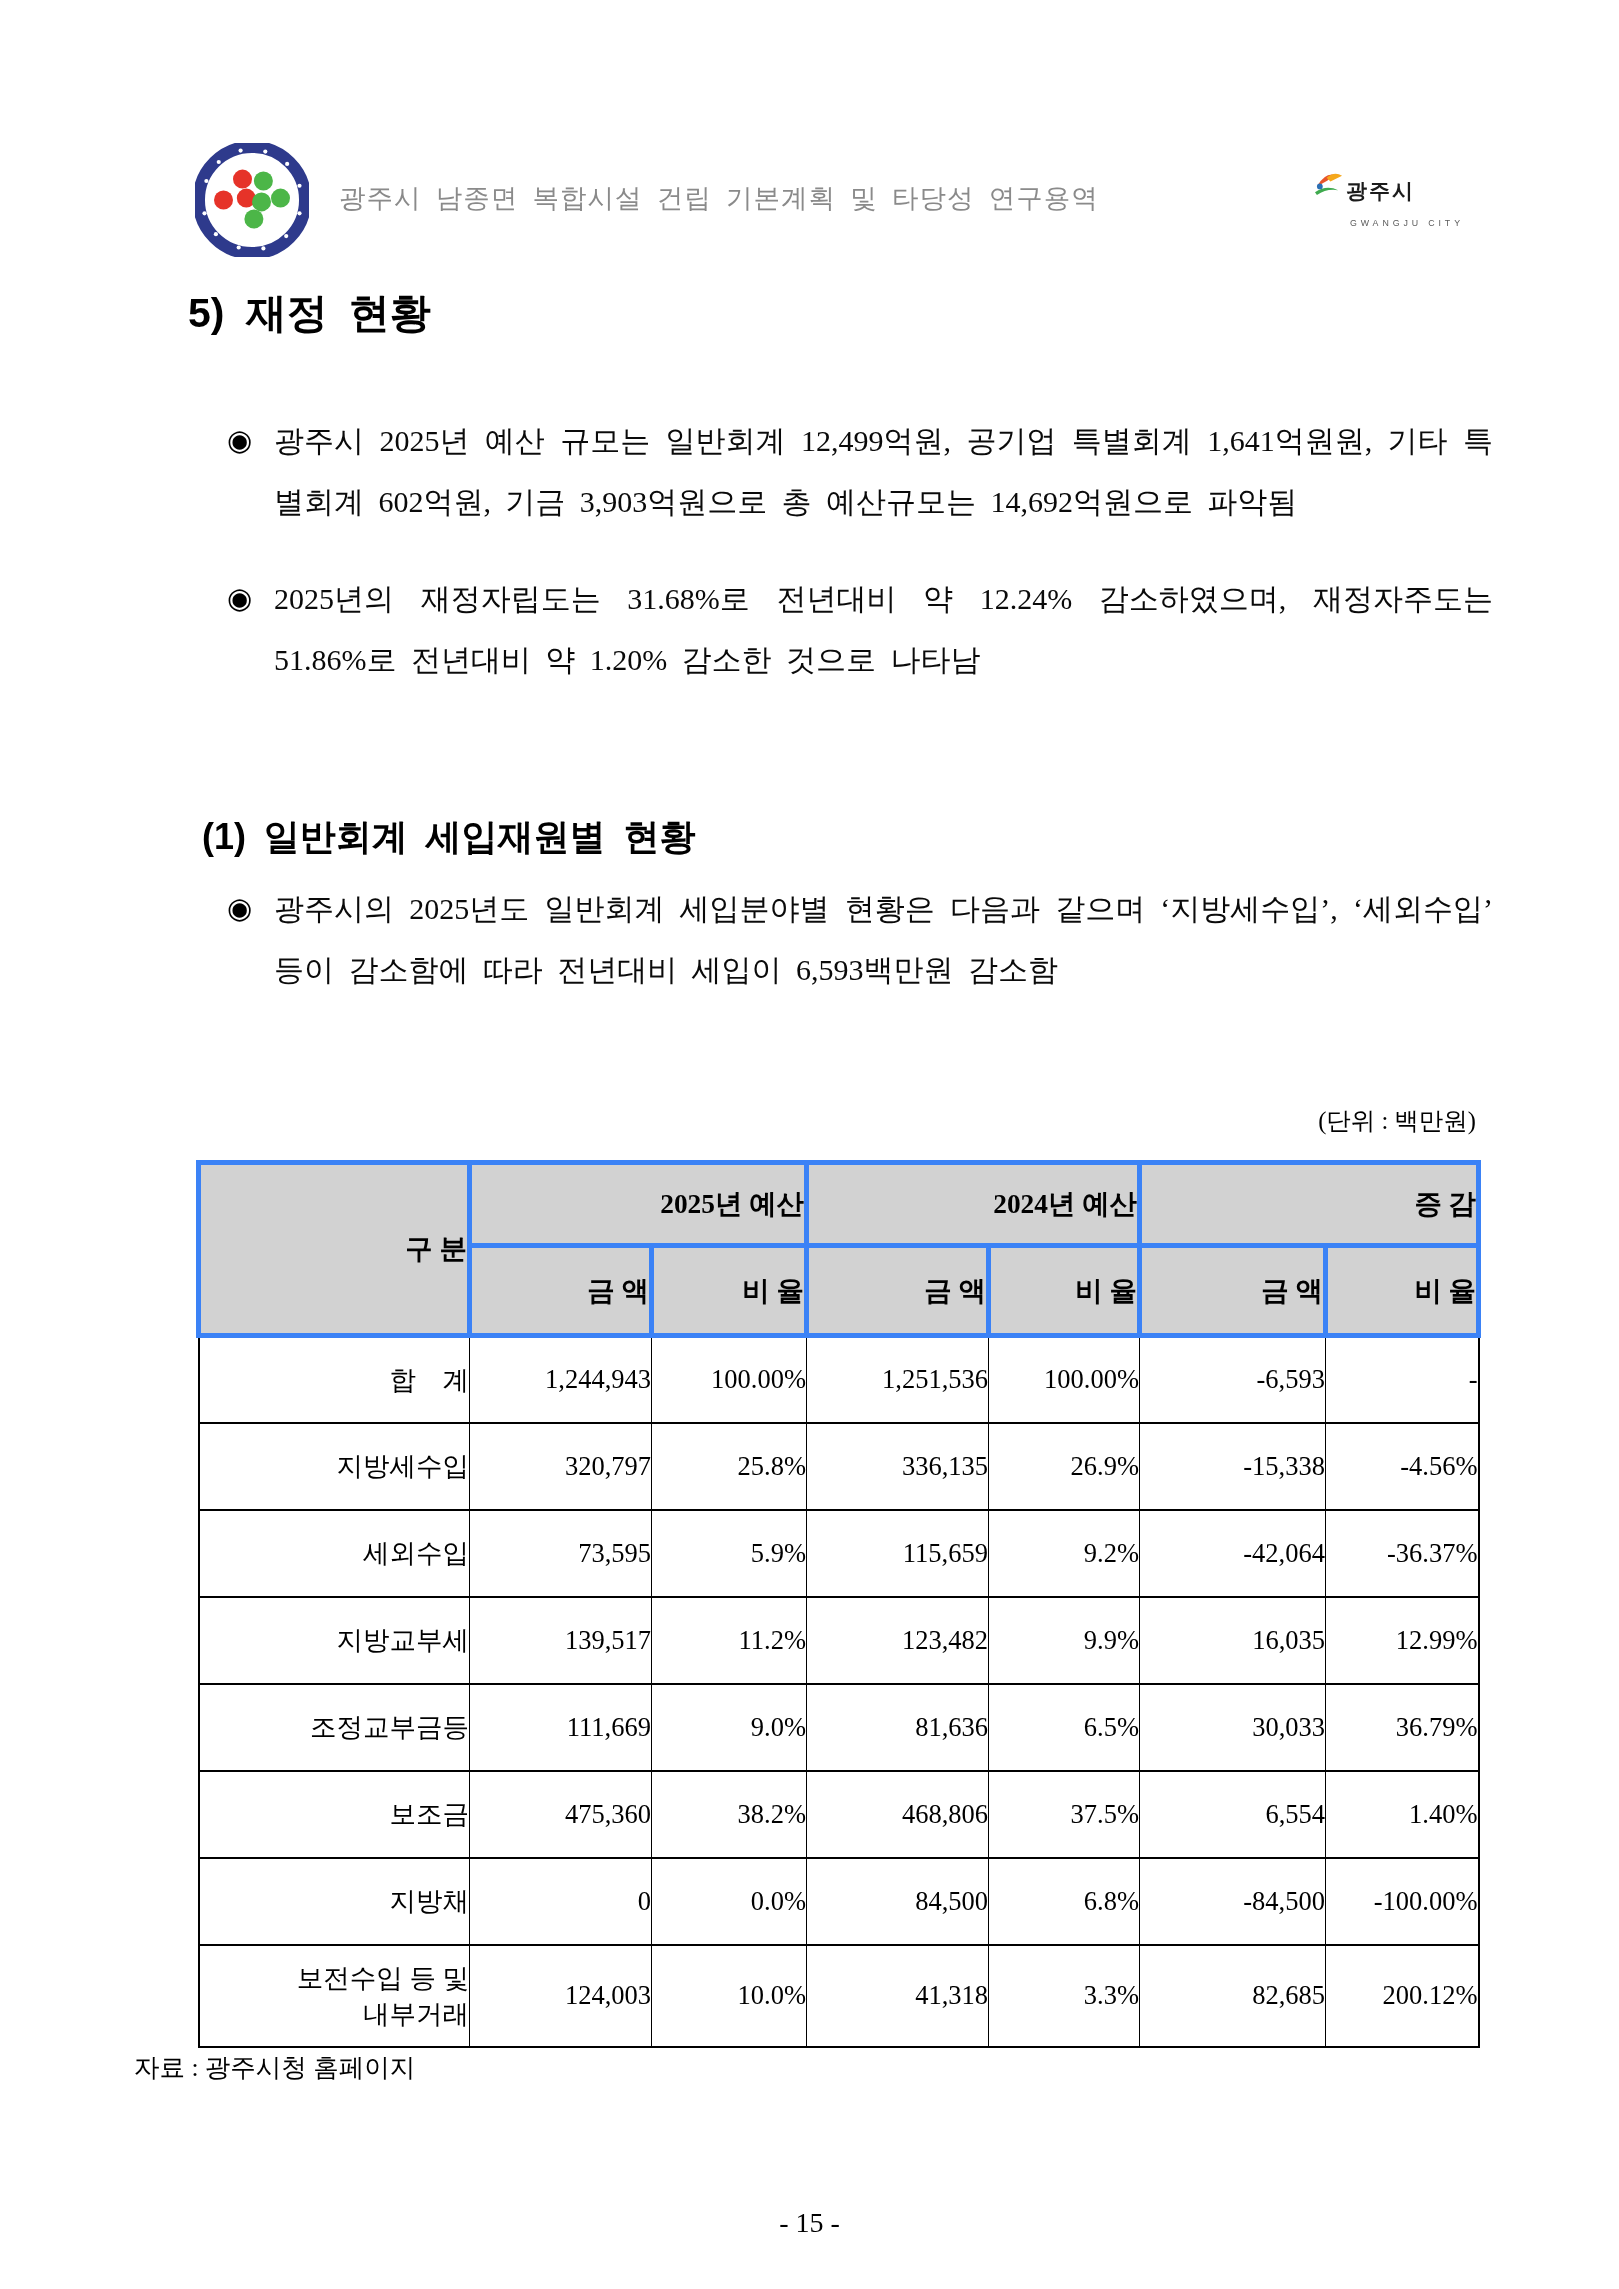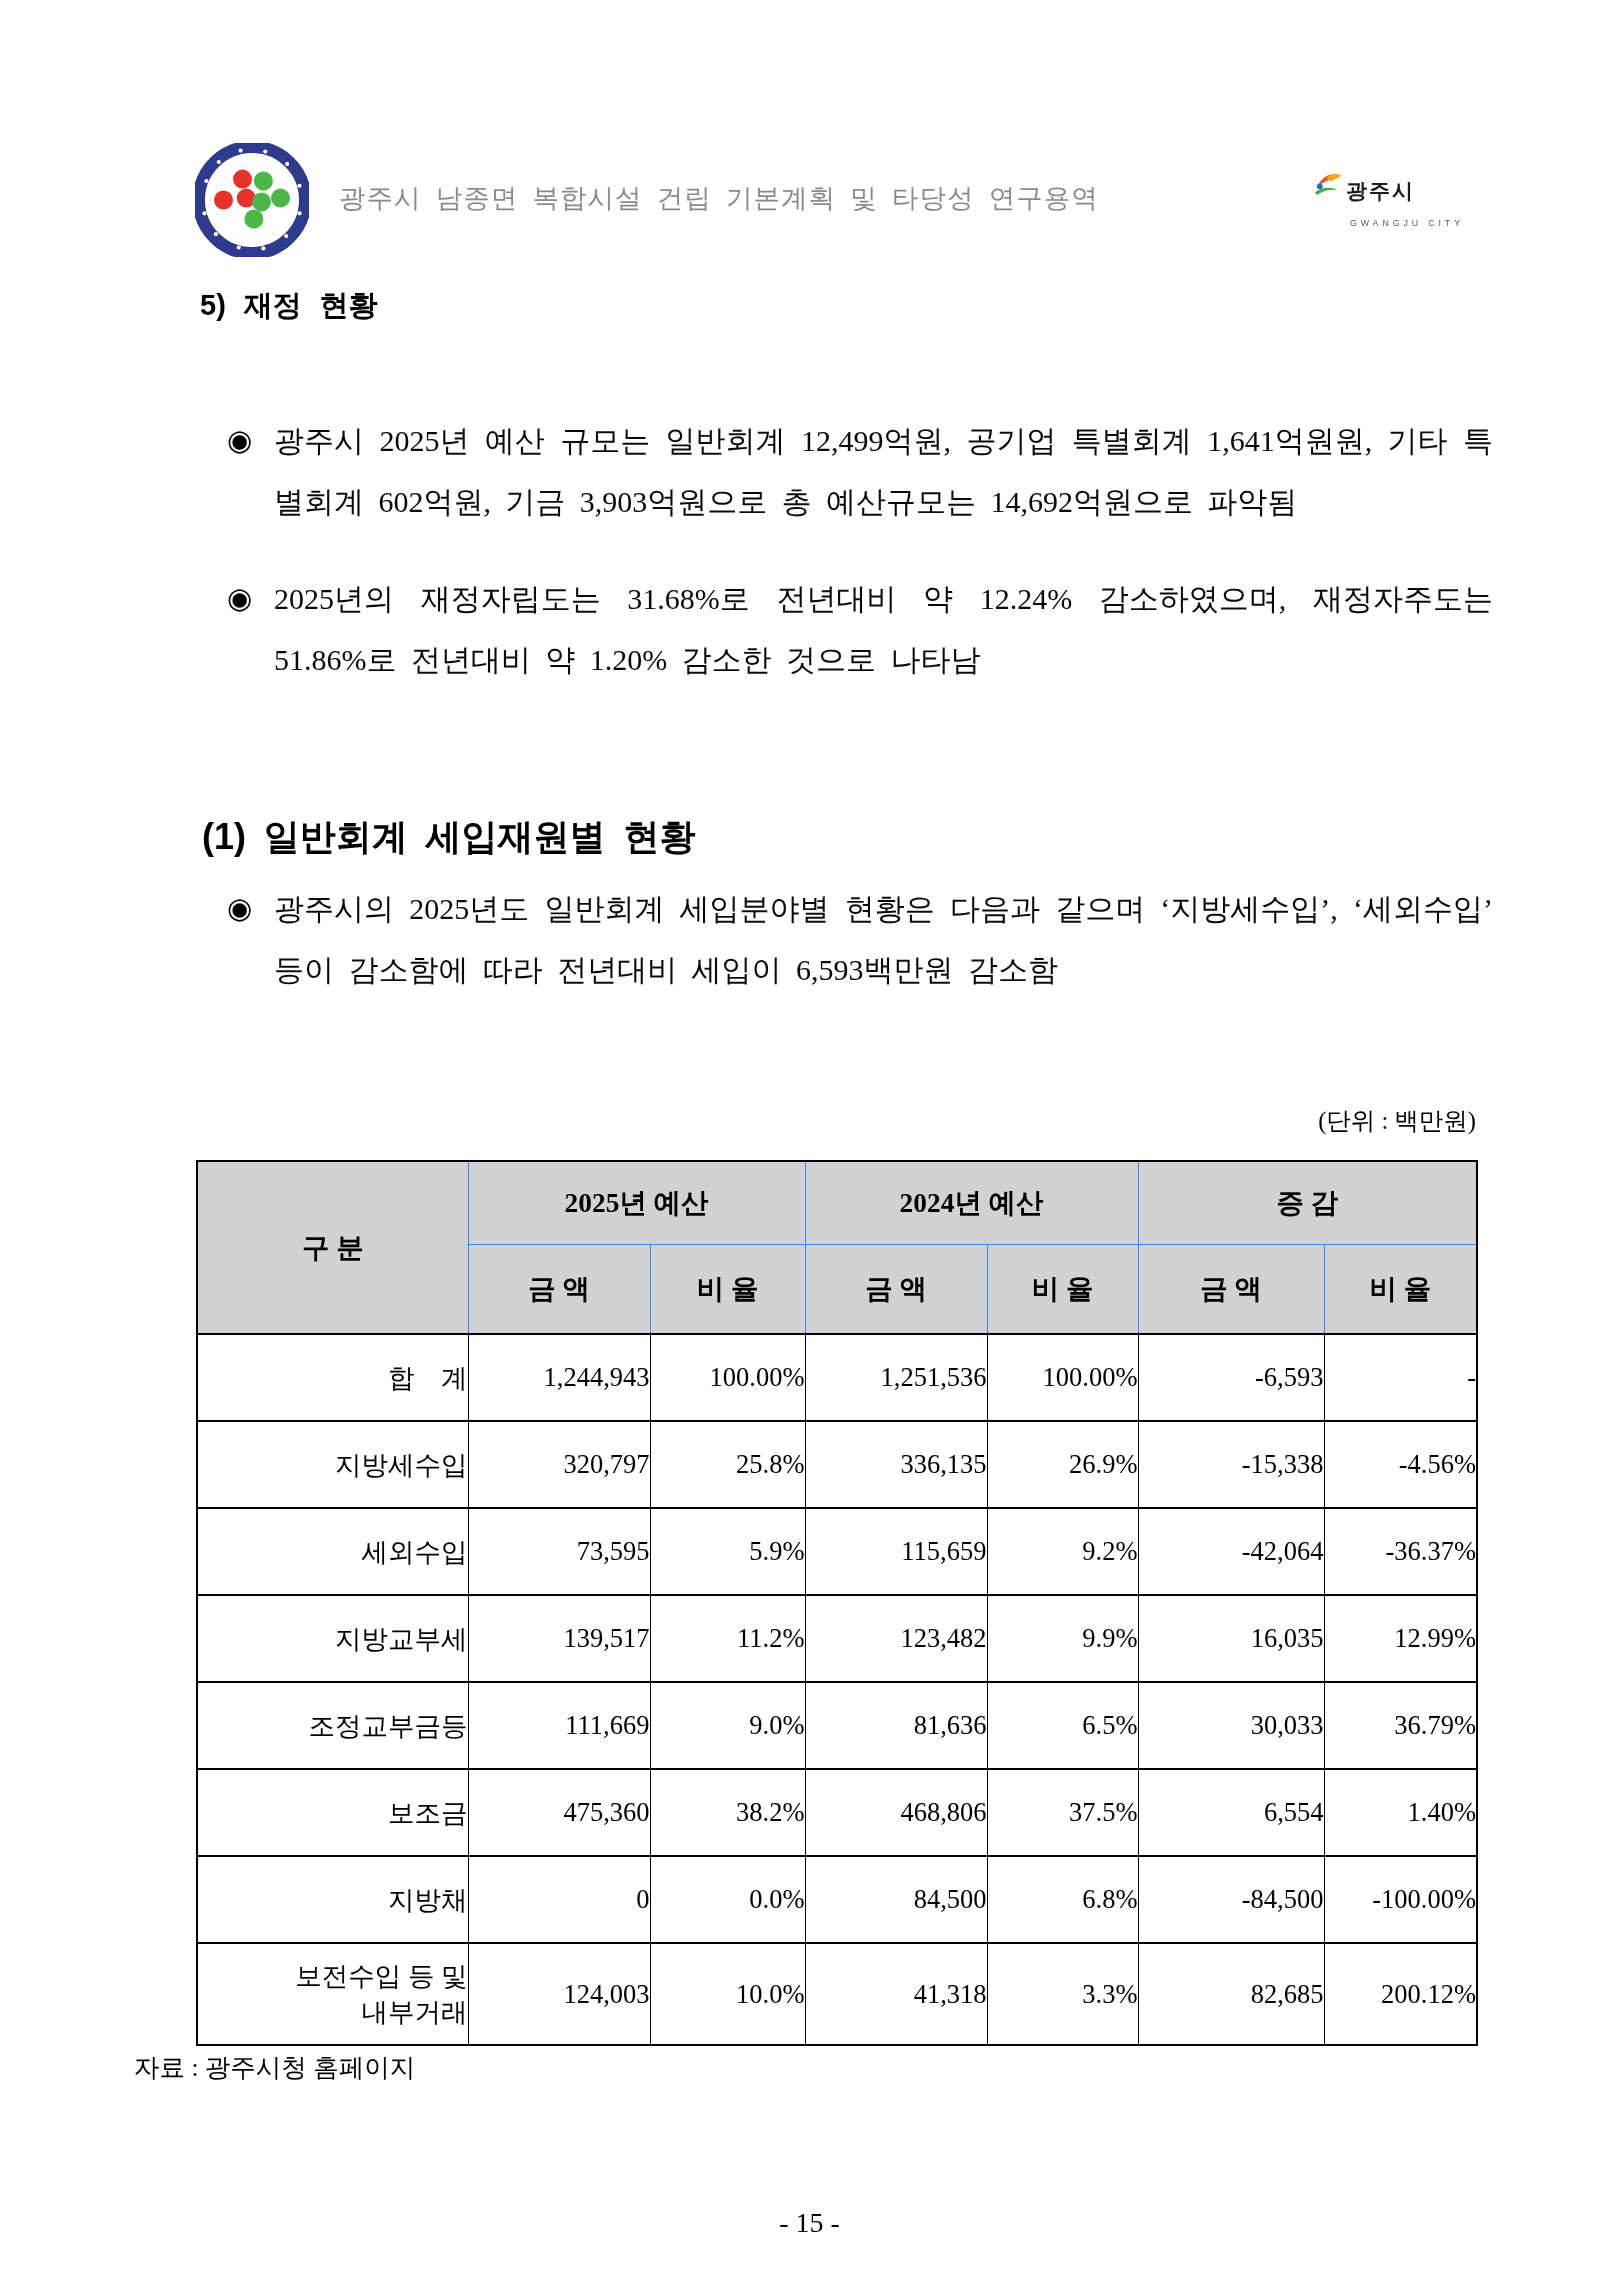--- a/index.html
+++ b/index.html
@@ -25,23 +25,23 @@
     font-family:"Liberation Sans","DejaVu Sans",sans-serif;
     font-weight:bold;font-size:21px;color:#1b1b1b;letter-spacing:2px;white-space:nowrap;
   }
   .city-logo-caption{
     position:absolute;left:37px;top:51px;
     font-family:"Liberation Sans","DejaVu Sans",sans-serif;
     font-size:8.8px;color:#5a5a5a;letter-spacing:3.9px;white-space:nowrap;
   }
   
   .h1{
-    position:absolute;left:200px;top:286px;
-    font-family:"Liberation Sans","DejaVu Sans",sans-serif;
-    font-weight:bold;font-size:29px;word-spacing:9.8px;color:#000;
+    position:absolute;left:188px;top:286px;
+    font-family:"Liberation Sans","DejaVu Sans",sans-serif;
+    font-weight:bold;font-size:41px;word-spacing:9.8px;color:#000;
   }
   .h2{
     position:absolute;left:202px;top:765px;
     font-family:"Liberation Sans","DejaVu Sans",sans-serif;
     font-weight:bold;font-size:36px;word-spacing:7.8px;color:#000;margin-top:48px;
   }
   
   .bullet{position:absolute;left:227px;width:1266px;}
   .bullet .marker{
     position:absolute;left:0;top:13.7px;font-size:29px;line-height:33px;
@@ -65,21 +65,21 @@
     text-align:right;font-size:24.5px;color:#000;
   }
   table.fin{
     position:absolute;left:196px;top:1160px;
     width:1280px;table-layout:fixed;
     border-collapse:collapse;border:2.9px solid #000;
     font-size:26.5px;color:#000;
   }
   table.fin th{
     background:#d2d2d2;font-weight:bold;font-size:27.4px;
-    border:1px solid #3b82f6;text-align:center;vertical-align:middle;padding:0;
+    border:5px solid #3b82f6;text-align:right;vertical-align:middle;padding:0;
   }
   table.fin td{
     border:1px solid #000;border-top-width:2px;
     text-align:right;vertical-align:middle;padding:0;
     white-space:pre-line;
   }
   tr.hrow1{height:83px;}
   tr.hrow2{height:90px;}
   table.fin tbody tr{height:87px;}
   table.fin tbody tr:last-child{height:102px;}

